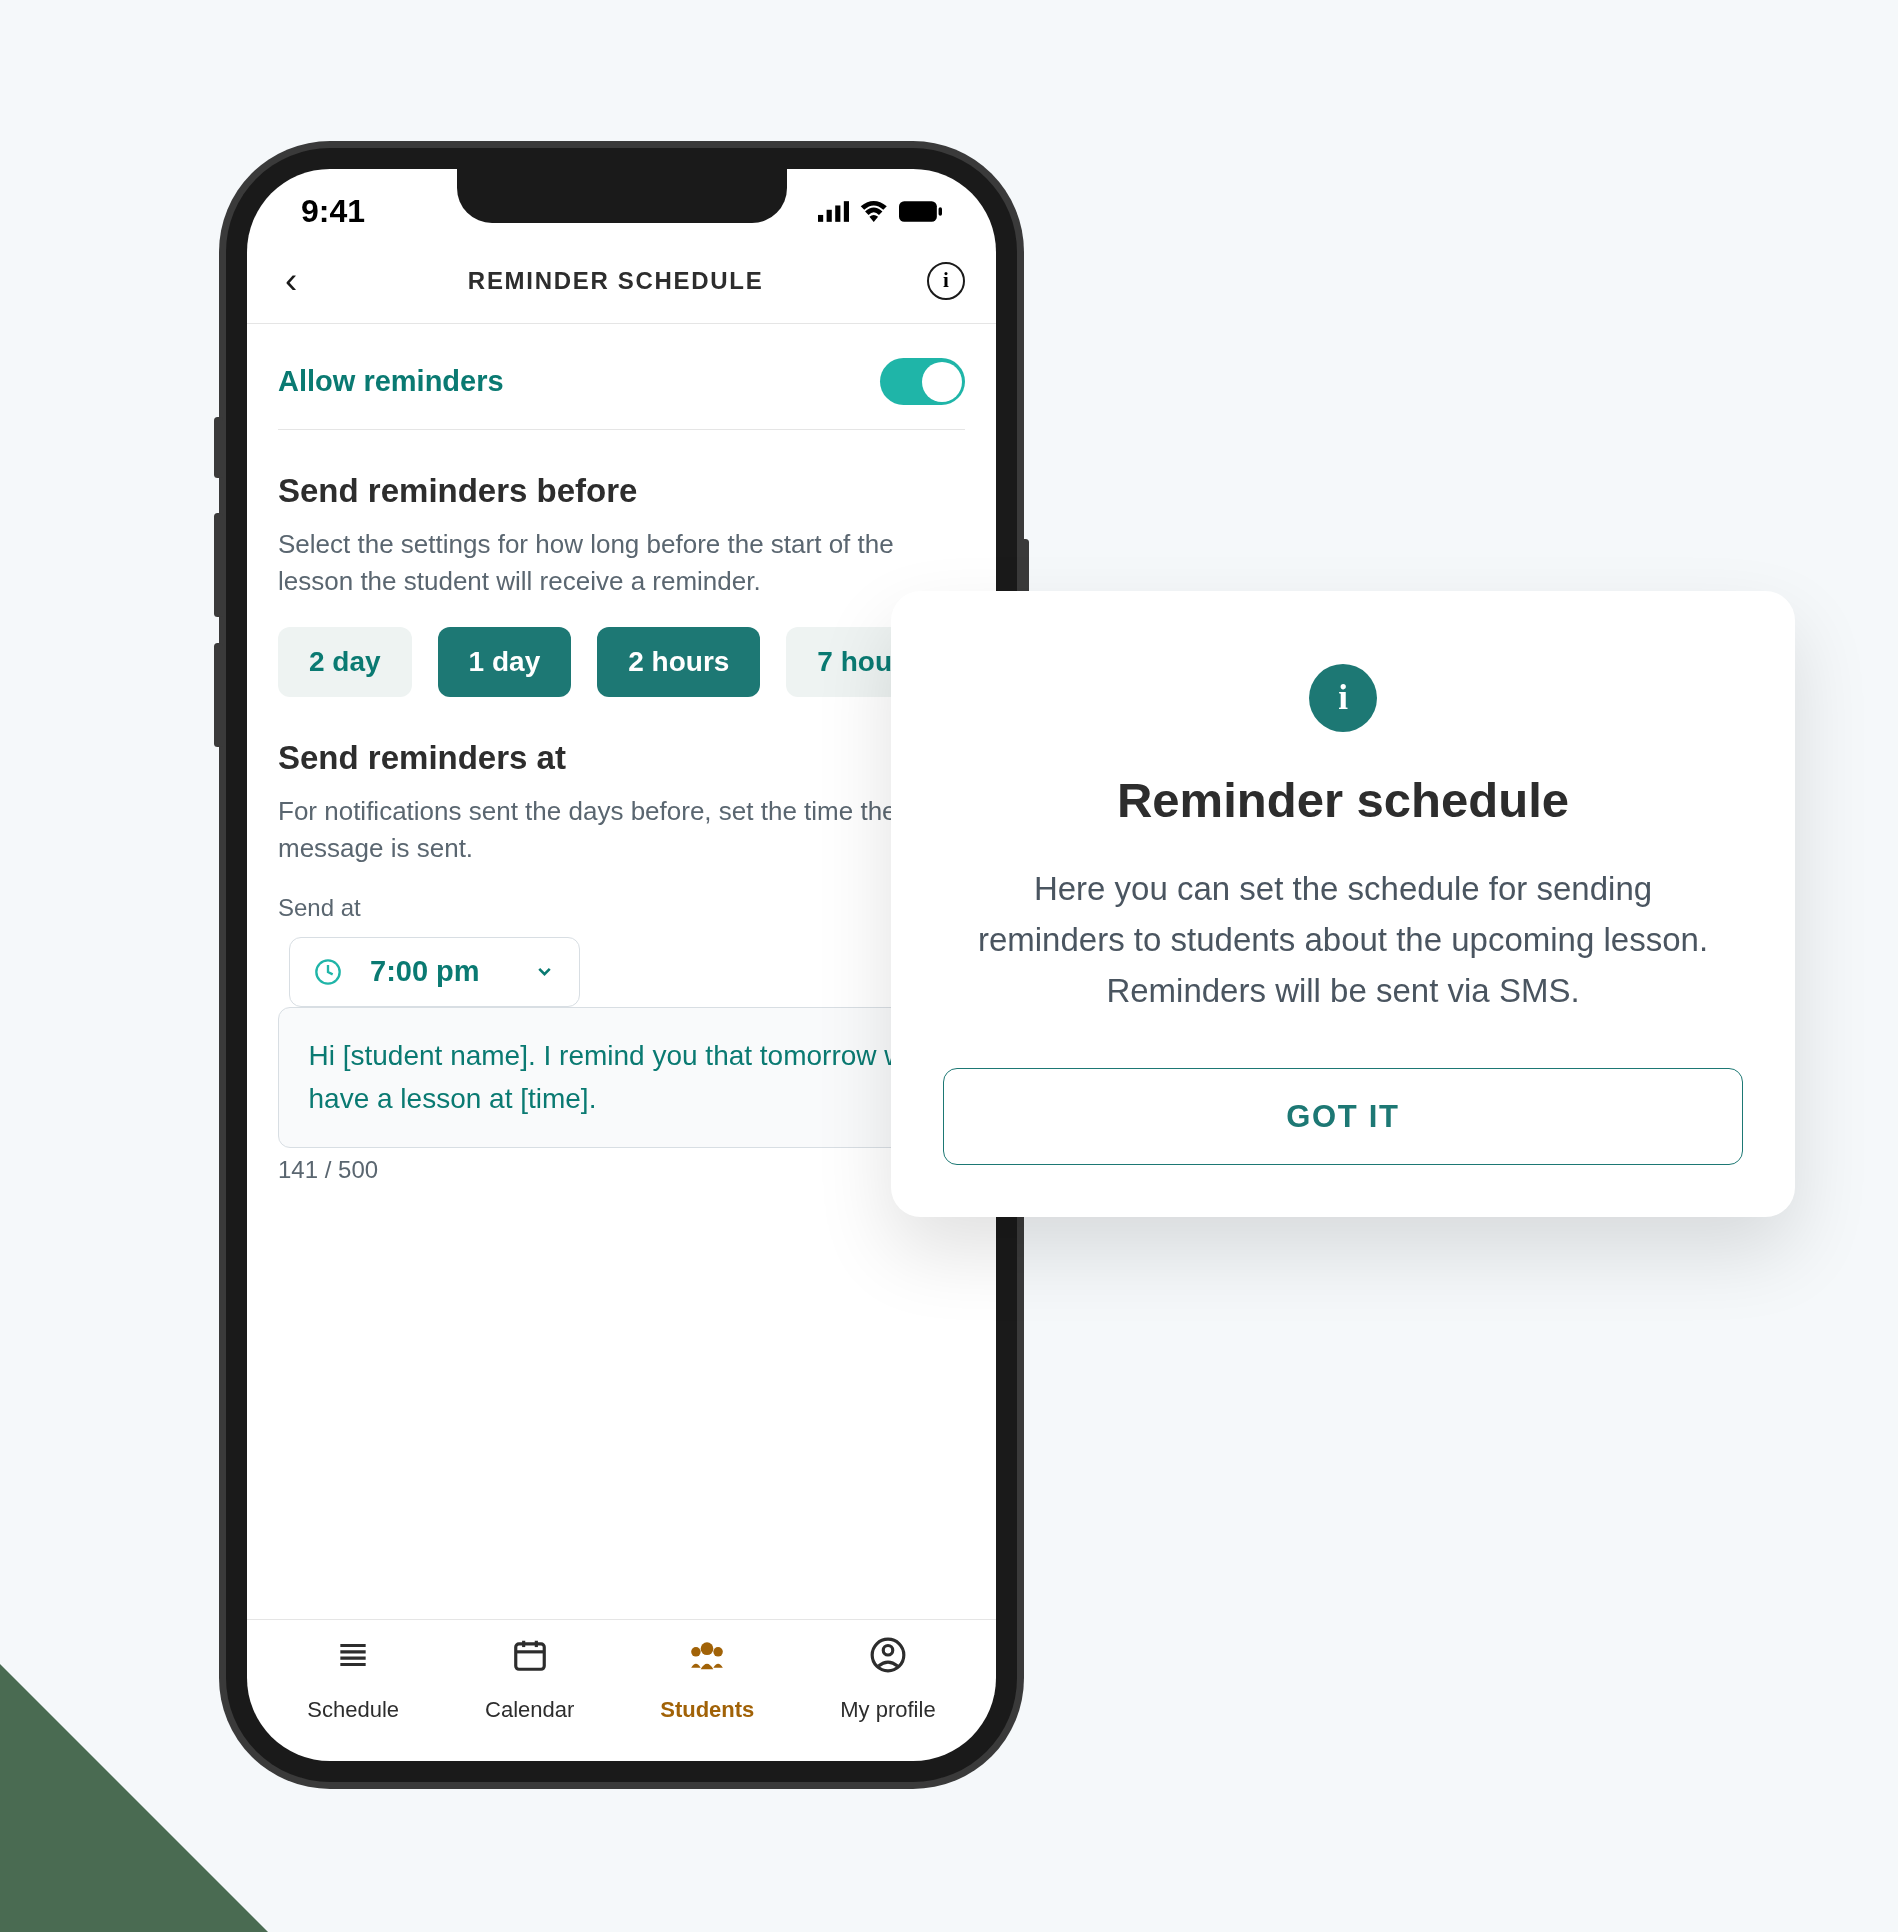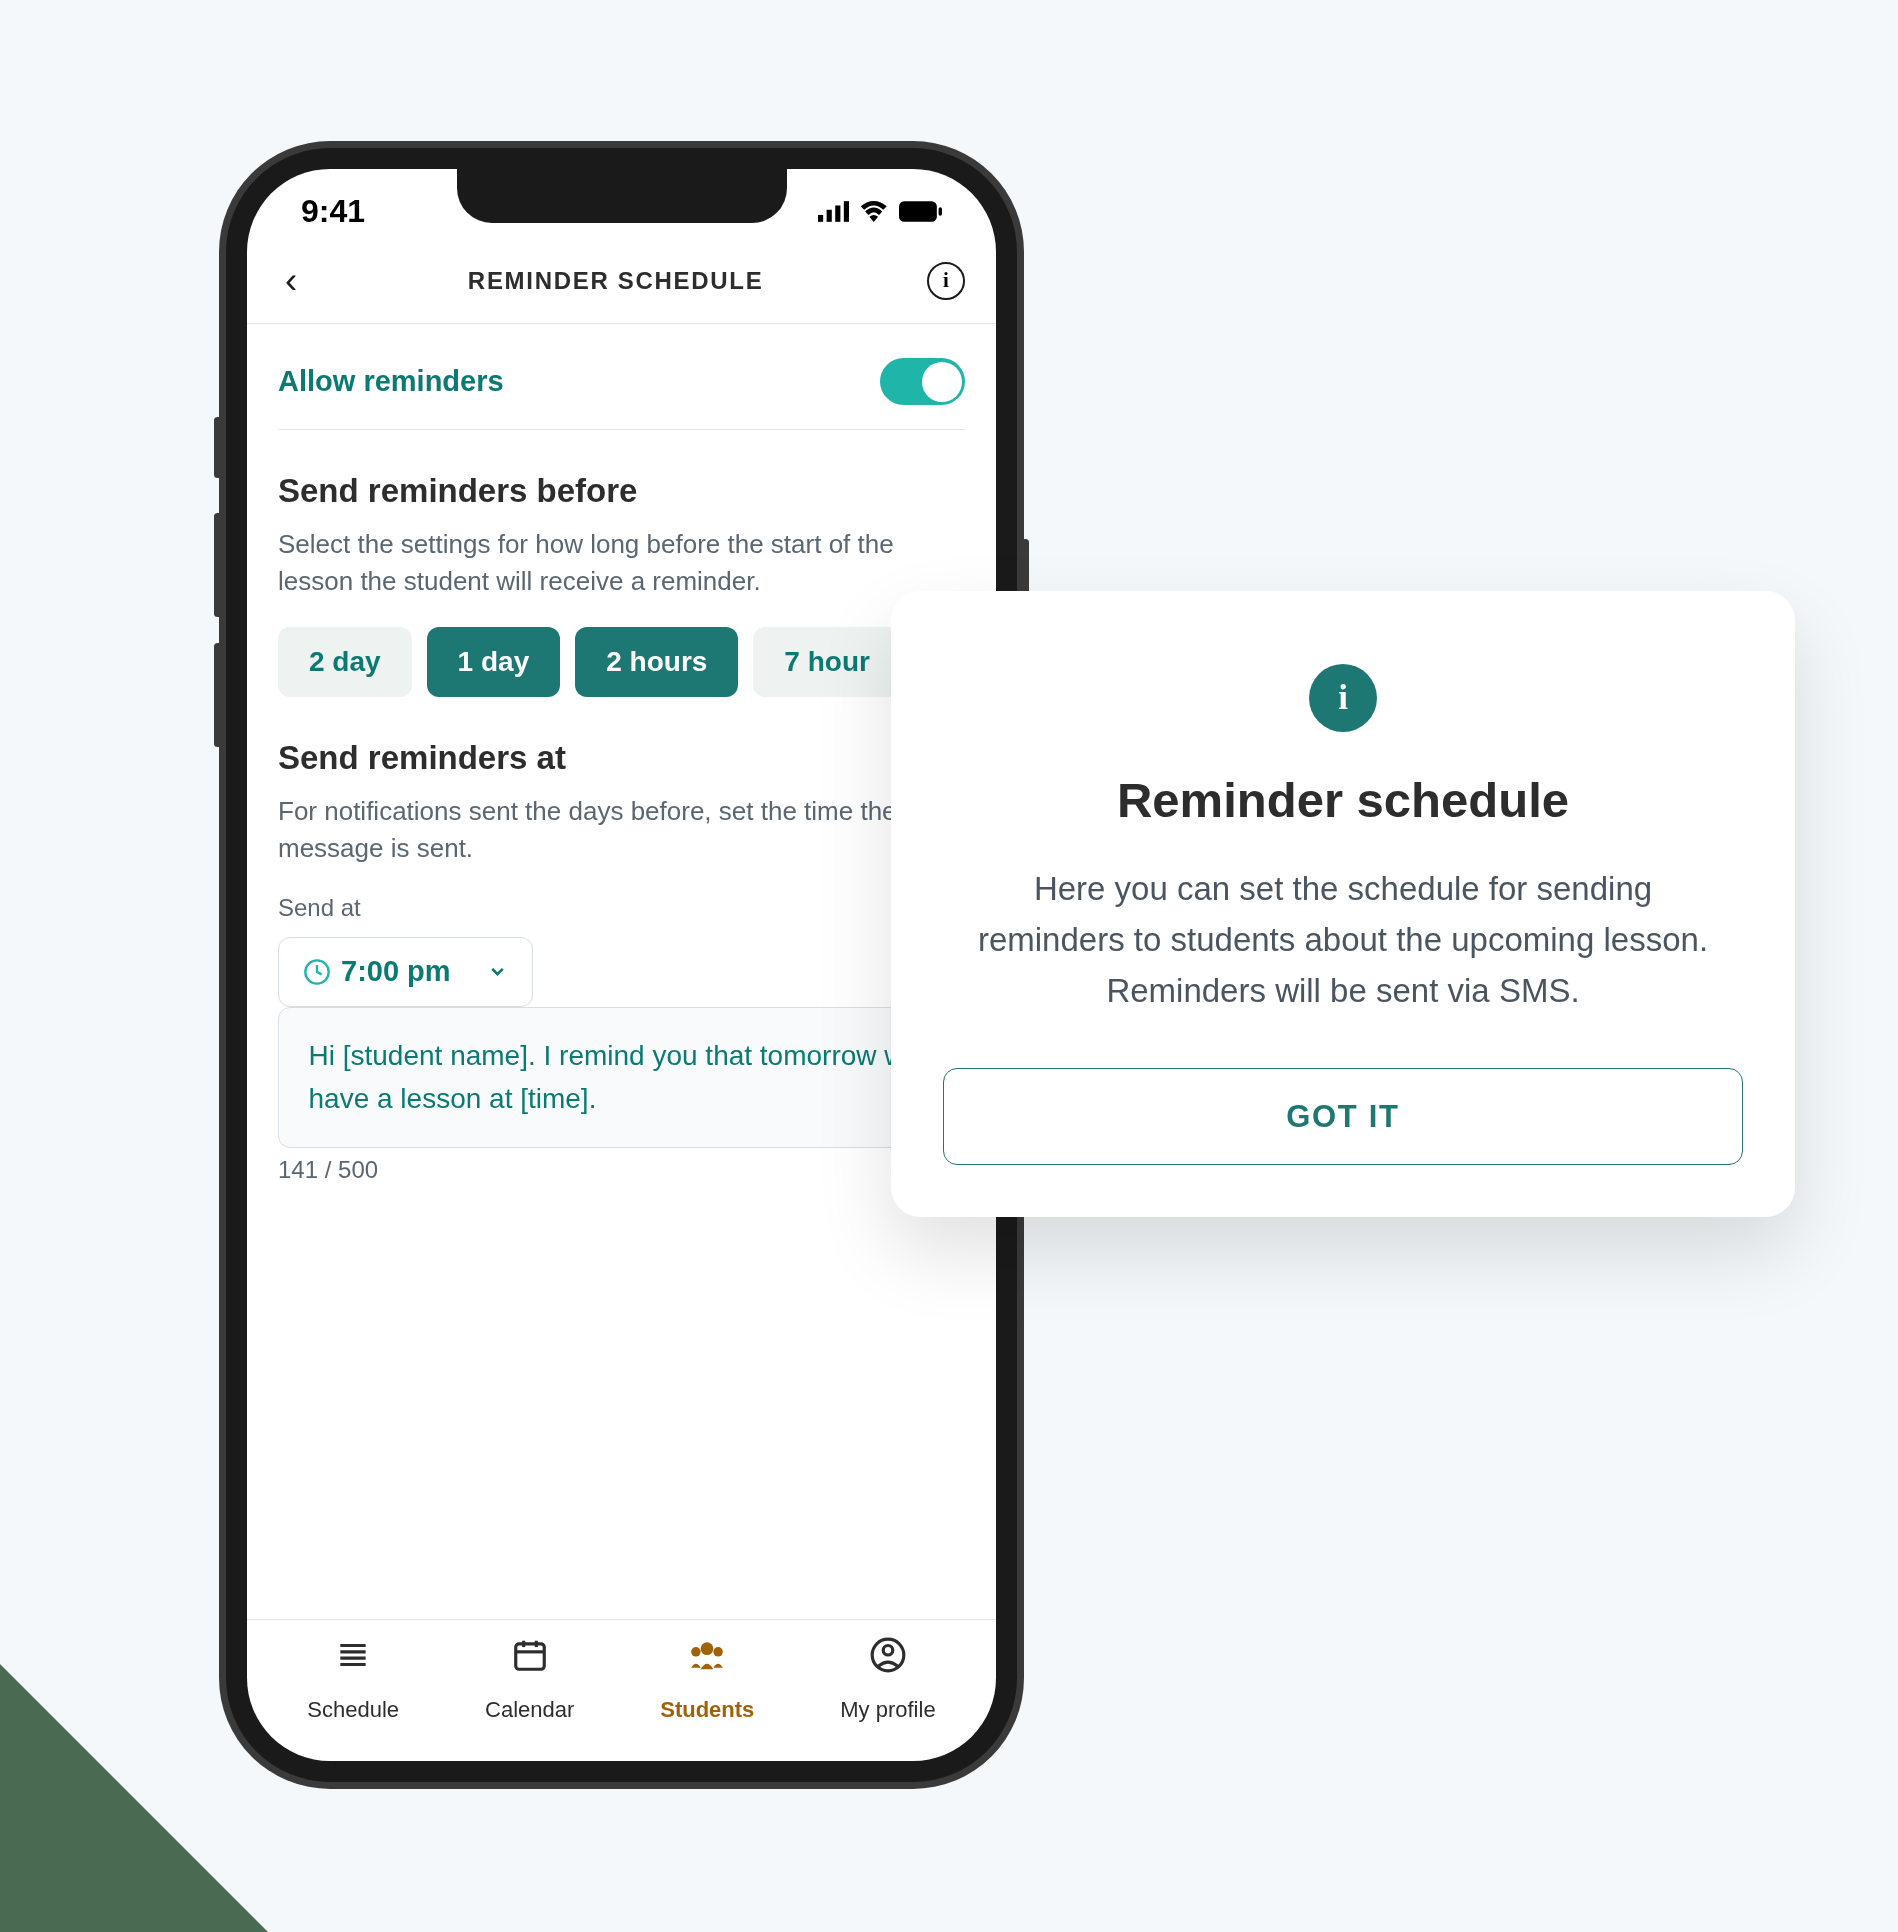--- a/index.html
+++ b/index.html
@@ -158,21 +158,21 @@
 }
 .section-desc {
   font-size: 26px;
   color: #5a6670;
   line-height: 1.45;
   margin-bottom: 26px;
 }
 
 .chips {
   display: flex;
-  gap: 15px;
+  gap: 26px;
   margin-bottom: 8.7px;
 }
 .chip {
   padding: 19px 31px;
   border-radius: 12px;
   font-size: 28px;
   font-weight: 600;
   cursor: pointer;
   white-space: nowrap;
 }
@@ -186,25 +186,26 @@
 }
 
 .field-label {
   font-size: 24px;
   color: #5a6670;
   margin-bottom: 15px;
 }
 .time-select {
   display: inline-flex;
   align-items: center;
-  gap: 10px;
+  gap: 28px;
   border: 0.9px solid #d8dee3;
   border-radius: 12px;
   padding: 17.4px 24px;
   cursor: pointer;
+  margin-left: 11px;
 }
 .clock-icon {
   color: #1fb5a8;
 }
 .time-value {
   color: #0a7a72;
   font-weight: 700;
   font-size: 29px;
   margin-right: 26px;
 }

